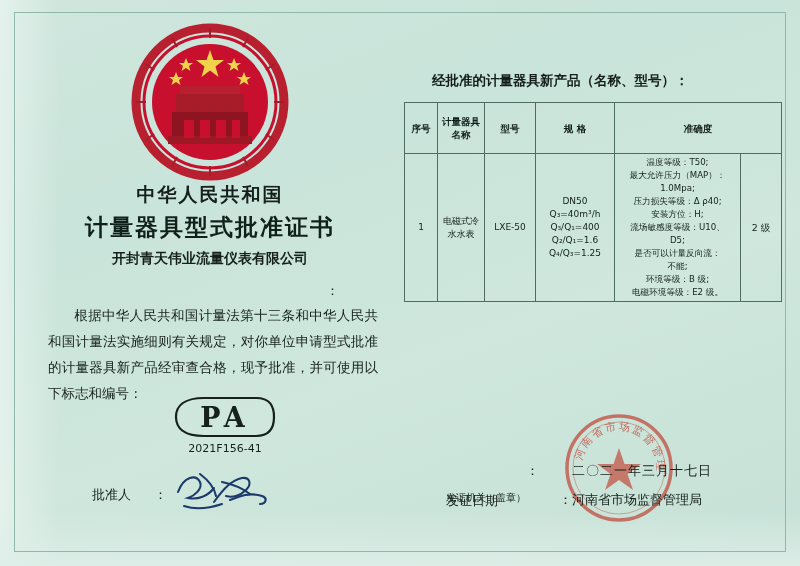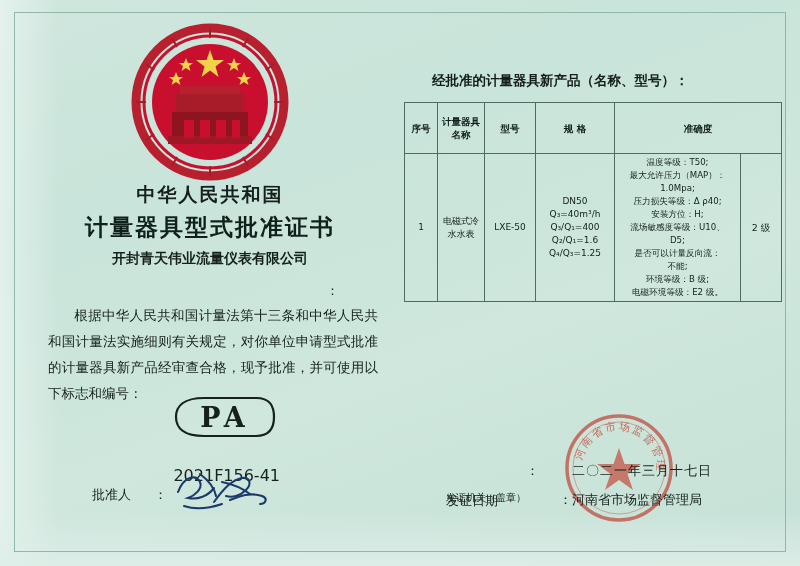--- a/index.html
+++ b/index.html
@@ -111,24 +111,24 @@
   }
   .body-text .indent { display: inline-block; width: 26px; }
 
   .pa-mark {
     position: absolute;
     left: 150px; top: 380px;
     width: 110px; height: 46px;
   }
   .pa-code {
     position: absolute;
-    left: 150px; top: 452px;
+    left: 150px; top: 428px;
     width: 110px;
-    text-align: right;
-    font-size: 16px;
+    text-align: center;
+    font-size: 11px;
     color: #17211e;
   }
 
   .approver-label {
     position: absolute;
     left: 72px; top: 472px;
     font-size: 13px;
     color: #15201c;
   }
   .approver-colon {

